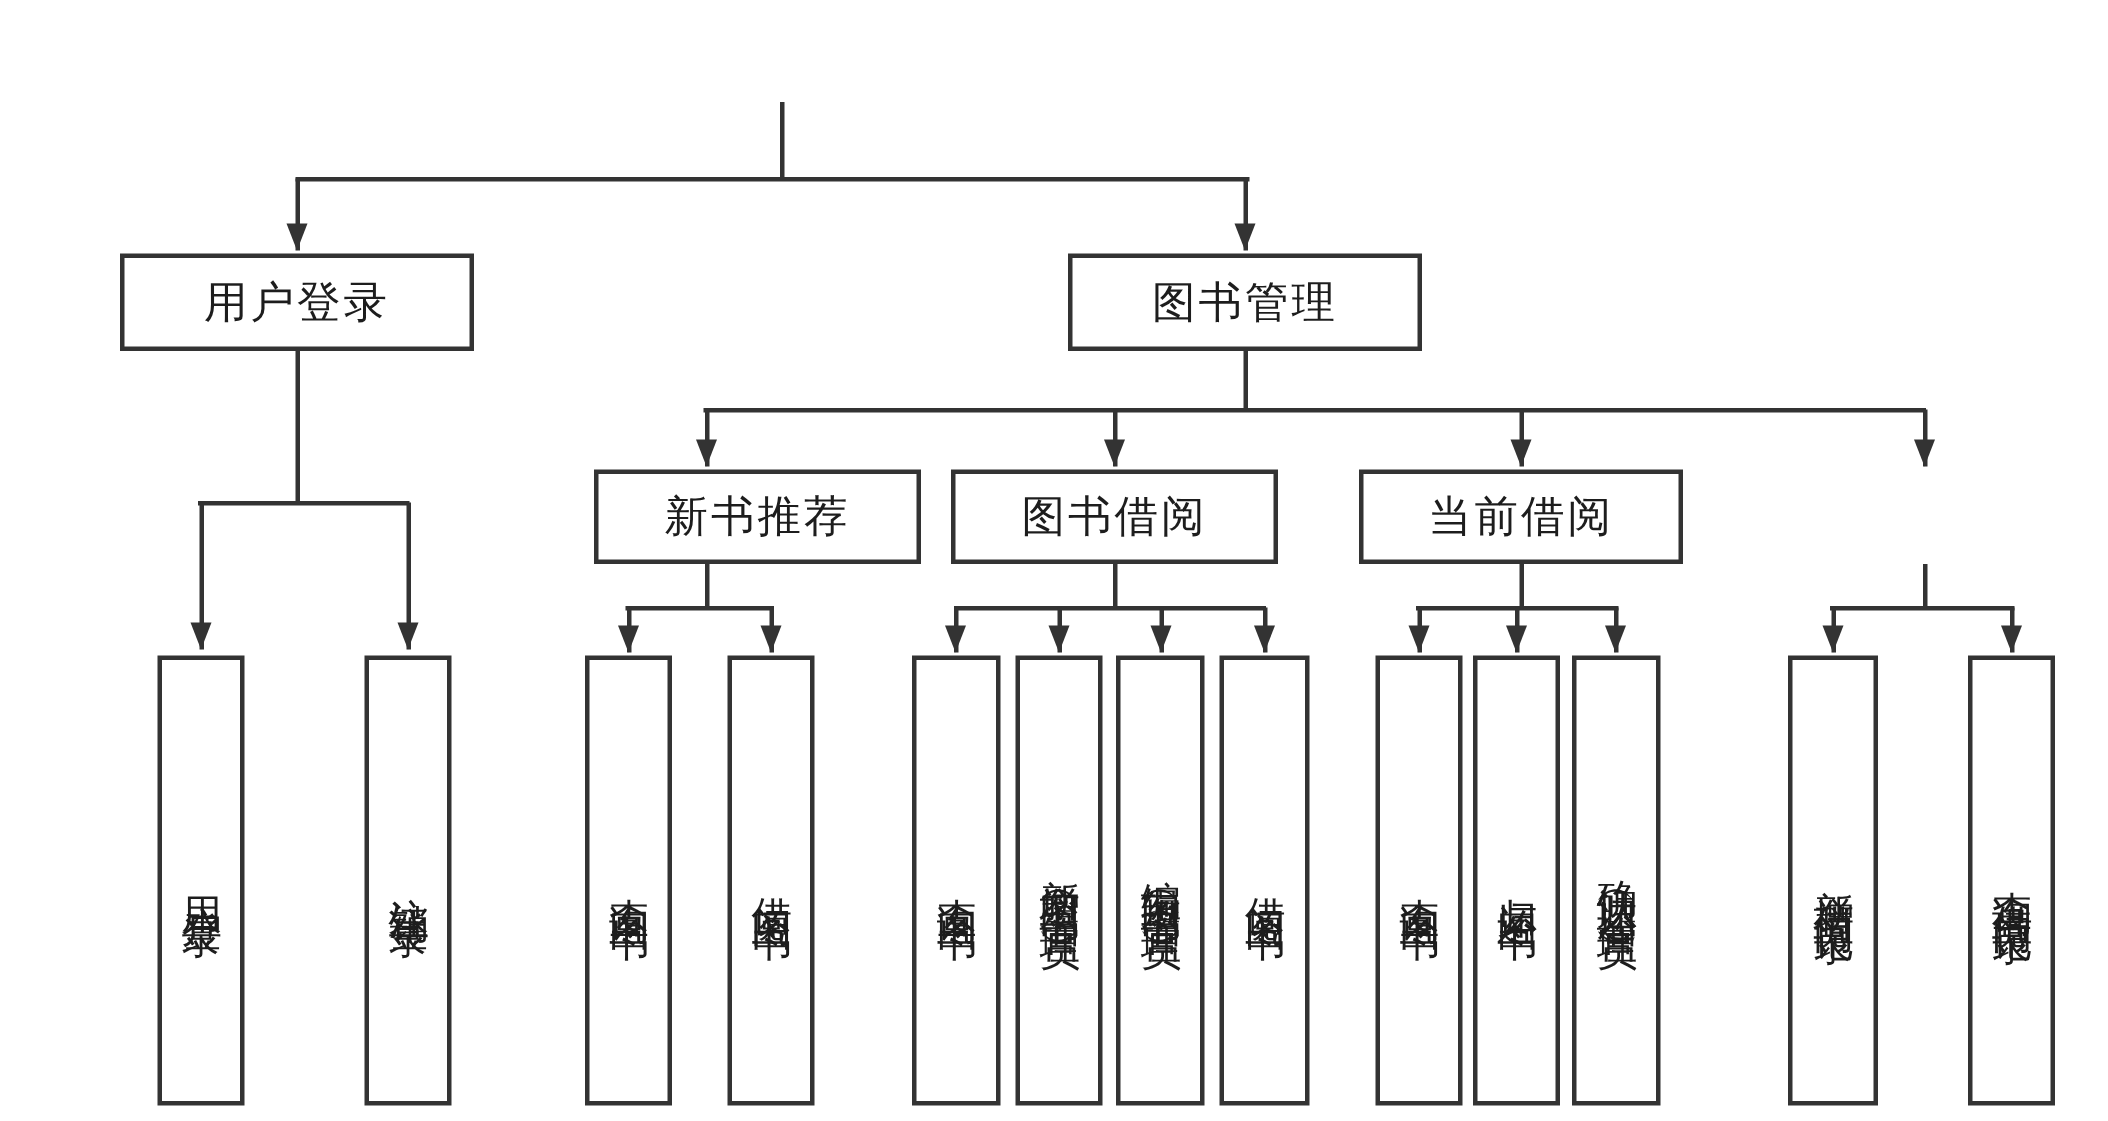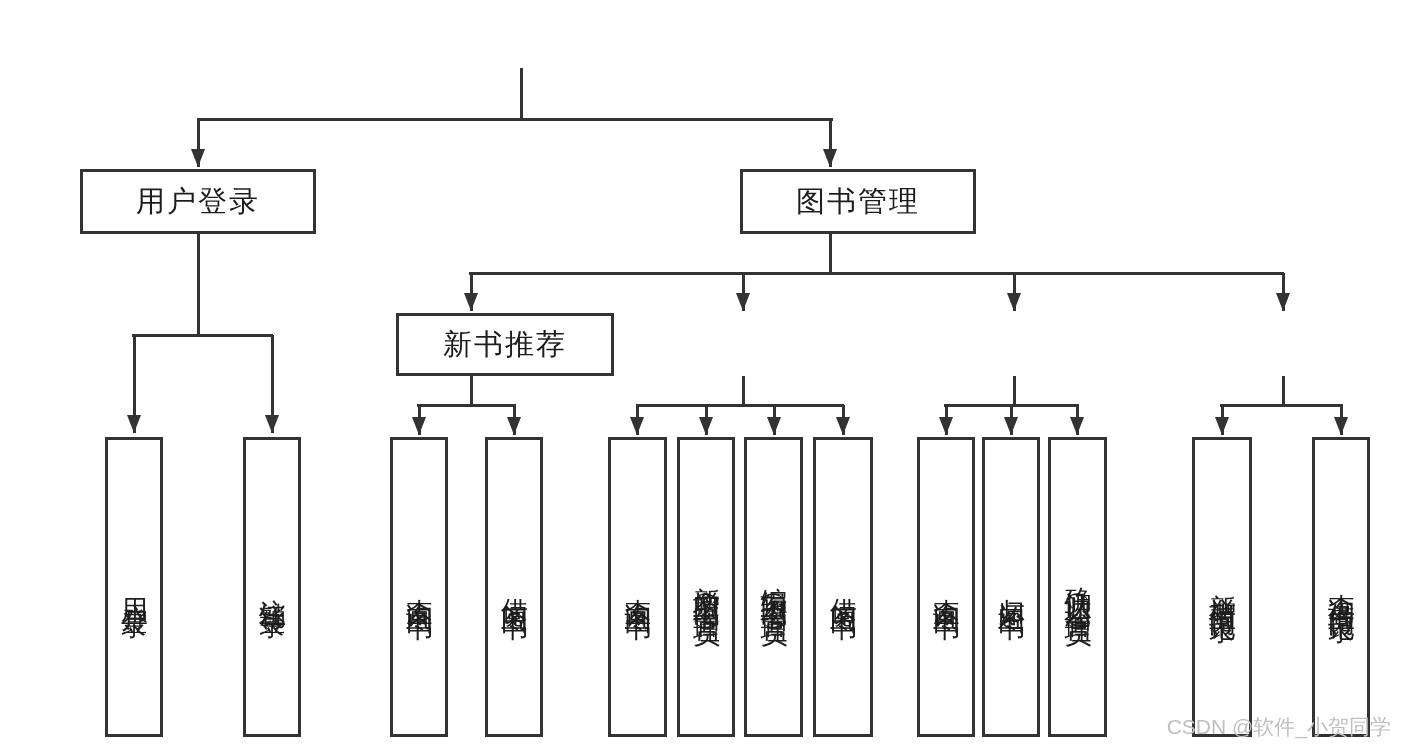--- a/index.html
+++ b/index.html
@@ -51,23 +51,25 @@
     z-index:5;
   }
 </style>
 </head>
 <body>
 
 <div class="stage">
 
 
   <div class="box hlabel" style="left:80px;top:169px;width:236px;height:65px;">用户登录</div>
-  <div class="box hlabel" style="left:712px;top:169px;width:236px;height:65px;margin-left:28px;">图书管理</div>
+  <div class="box hlabel" style="left:712px;top:169px;width:236px;height:65px;">图书管理</div>
 
   <div class="box hlabel" style="left:362px;top:313px;width:218px;height:63px;margin-left:34px;">新书推荐</div>
+  <div class="box hlabel" style="left:634px;top:313px;width:218px;height:63px;">图书借阅</div>
+  <div class="box hlabel" style="left:906px;top:313px;width:216px;height:63px;">当前借阅</div>
 
   <div class="box vbox" style="left:105px;top:437px;width:58px;height:300px;">
     <span class="vtext">用户登录</span>
   </div>
   <div class="box vbox" style="left:243px;top:437px;width:58px;height:300px;">
     <span class="vtext">注销登录</span>
   </div>
 
   <div class="box vbox" style="left:390px;top:437px;width:58px;height:300px;">
     <span class="vtext">查询图书</span>
@@ -158,15 +160,14 @@
   <div class="vline" style="left:1076px;top:405px;height:30px;"></div>
   <div class="ahead" style="left:1070px;top:417px;"></div>
 
   <div class="vline" style="left:1282px;top:376px;height:30px;"></div>
   <div class="hline" style="left:1220px;top:404px;width:123px;"></div>
   <div class="vline" style="left:1221px;top:405px;height:30px;"></div>
   <div class="ahead" style="left:1215px;top:417px;"></div>
   <div class="vline" style="left:1340px;top:405px;height:30px;"></div>
   <div class="ahead" style="left:1334px;top:417px;"></div>
 
-  <div class="watermark">CSDN @软件_小贺同学</div>
 
 </div>
 
 </body></html>

